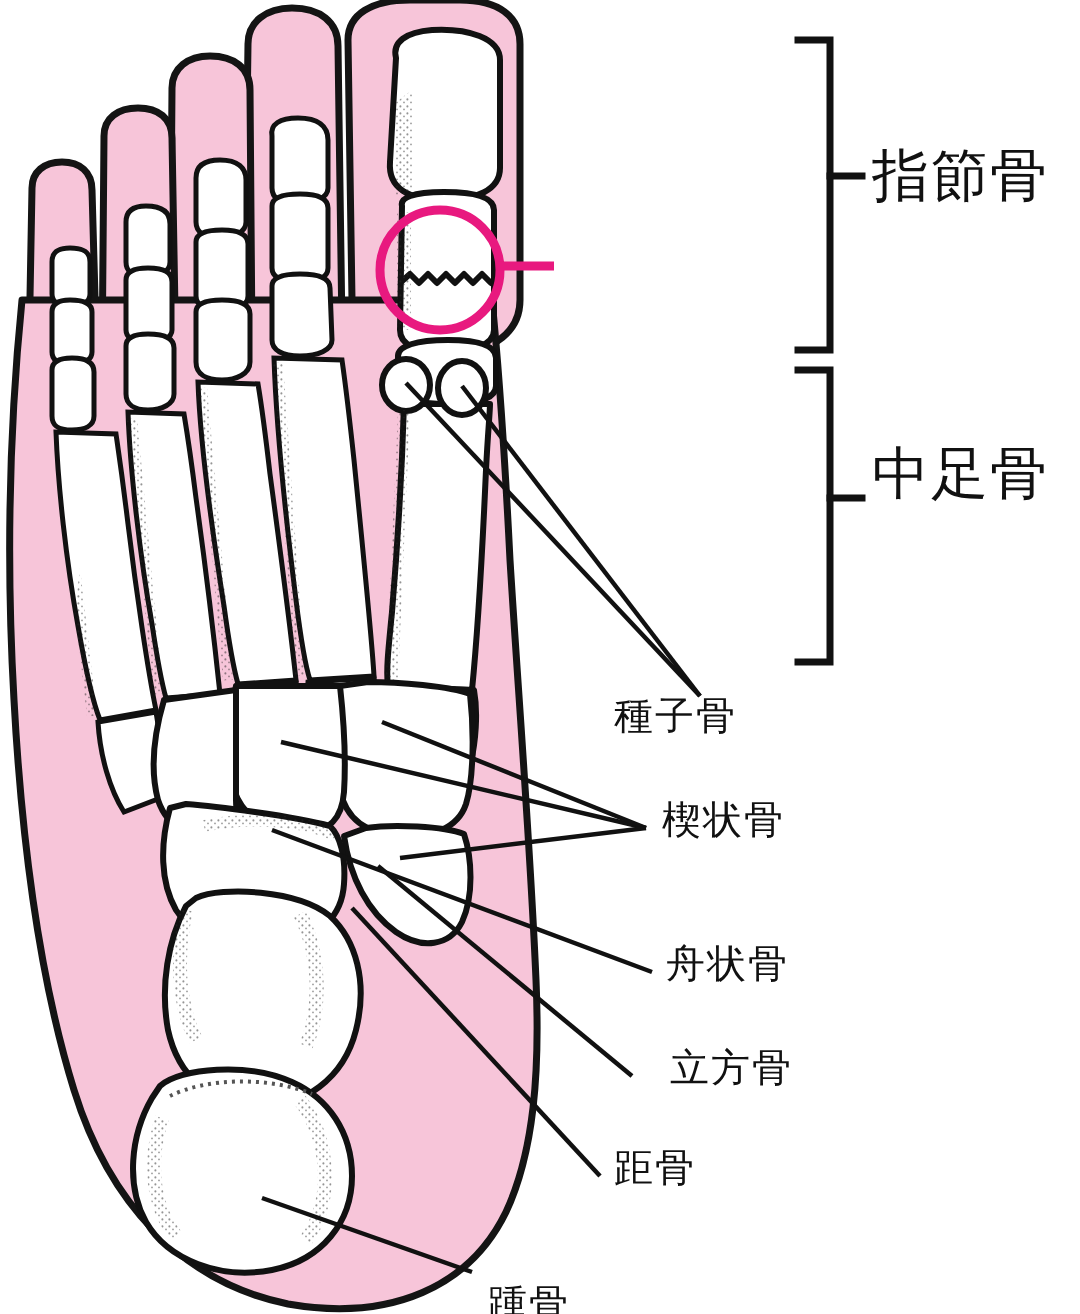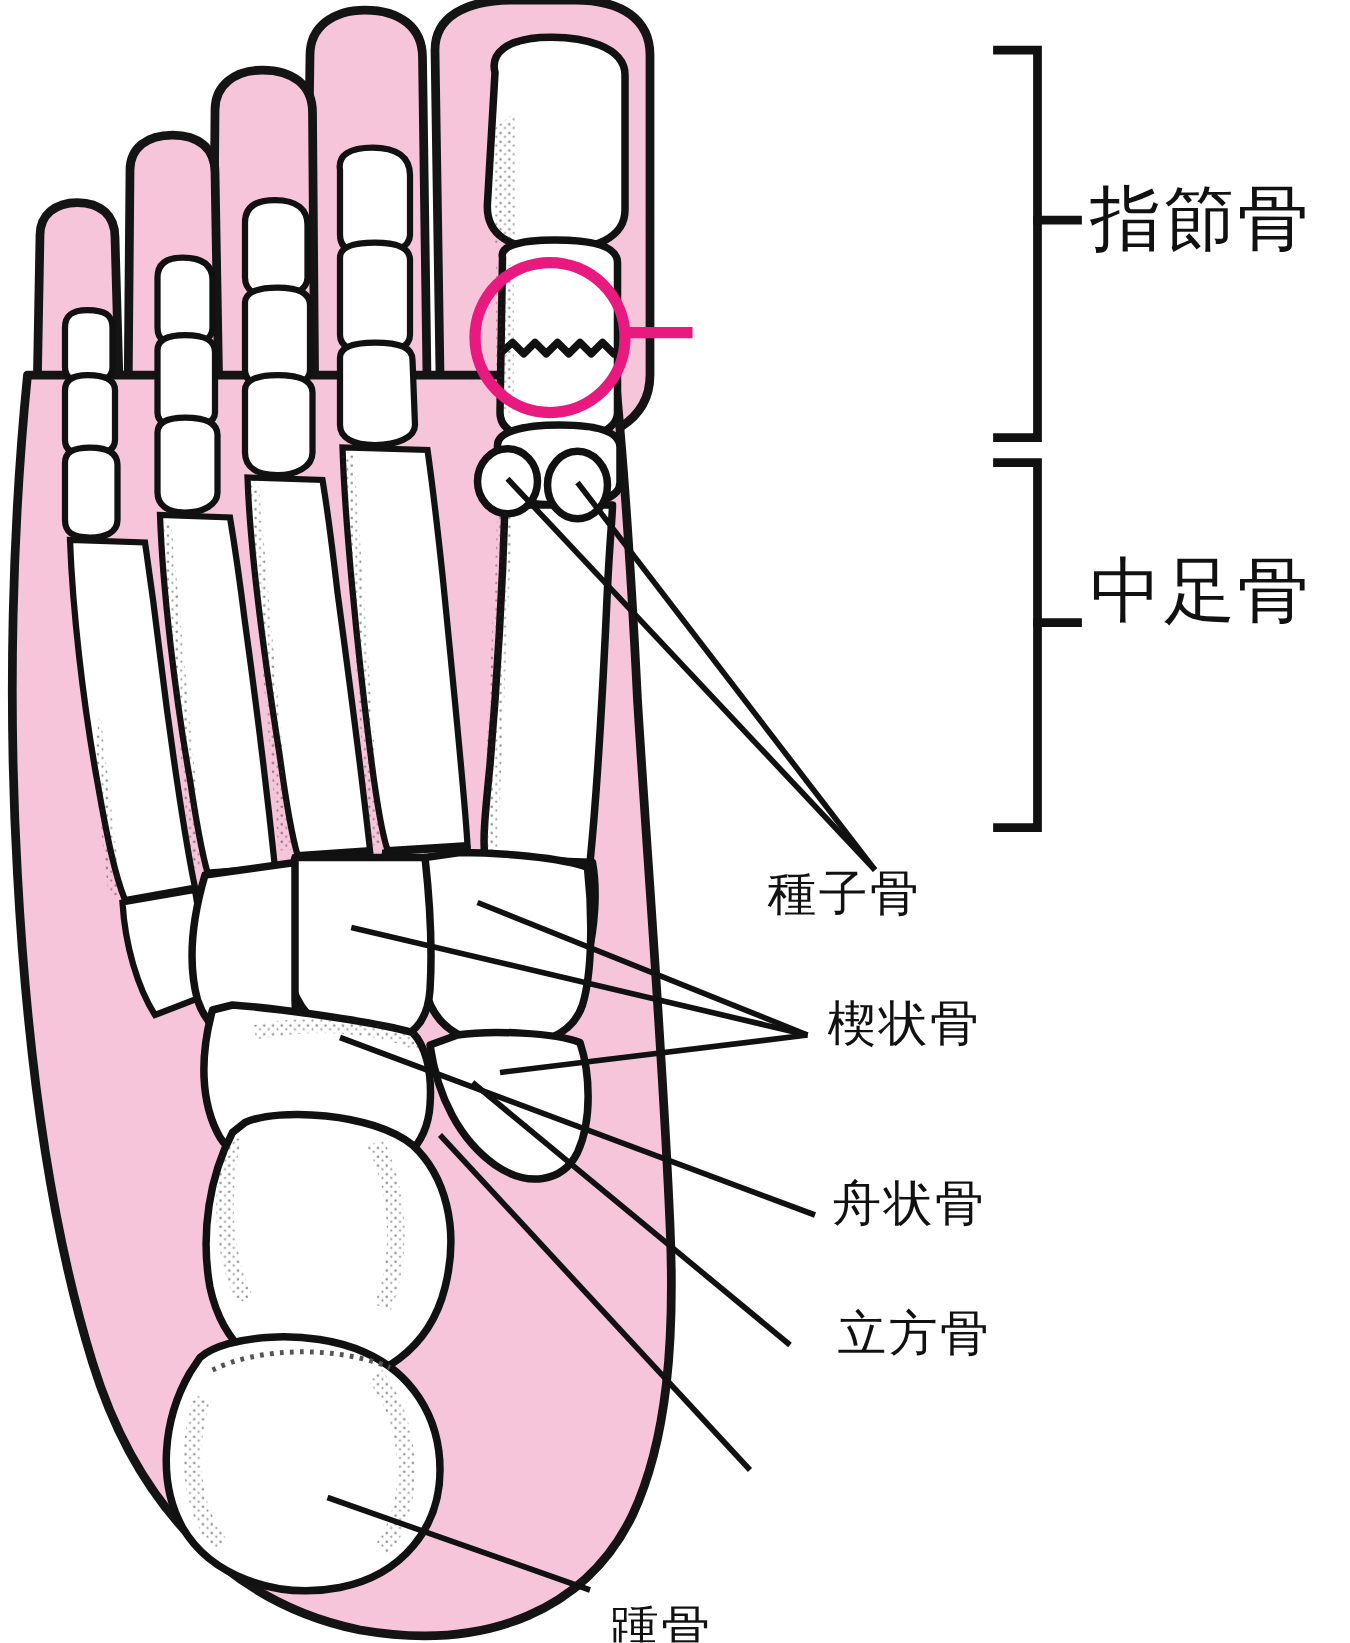--- a/index.html
+++ b/index.html
@@ -231,16 +231,17 @@
   </div>
 
   <div class="lbl mid" id="lab-sesamoid">種子骨</div>
 
   <div class="lbl mid" id="lab-navicular">舟状骨</div>
 
   <div class="lbl mid" id="lab-cuneiform">楔状骨</div>
 
   <div class="lbl mid" id="lab-cuboid">立方骨</div>
 
+  <div class="lbl mid" id="lab-talus">距骨</div>
 
   <div class="lbl mid" id="lab-calcaneus">踵骨</div>
 
 </div>
 
 </body></html>

